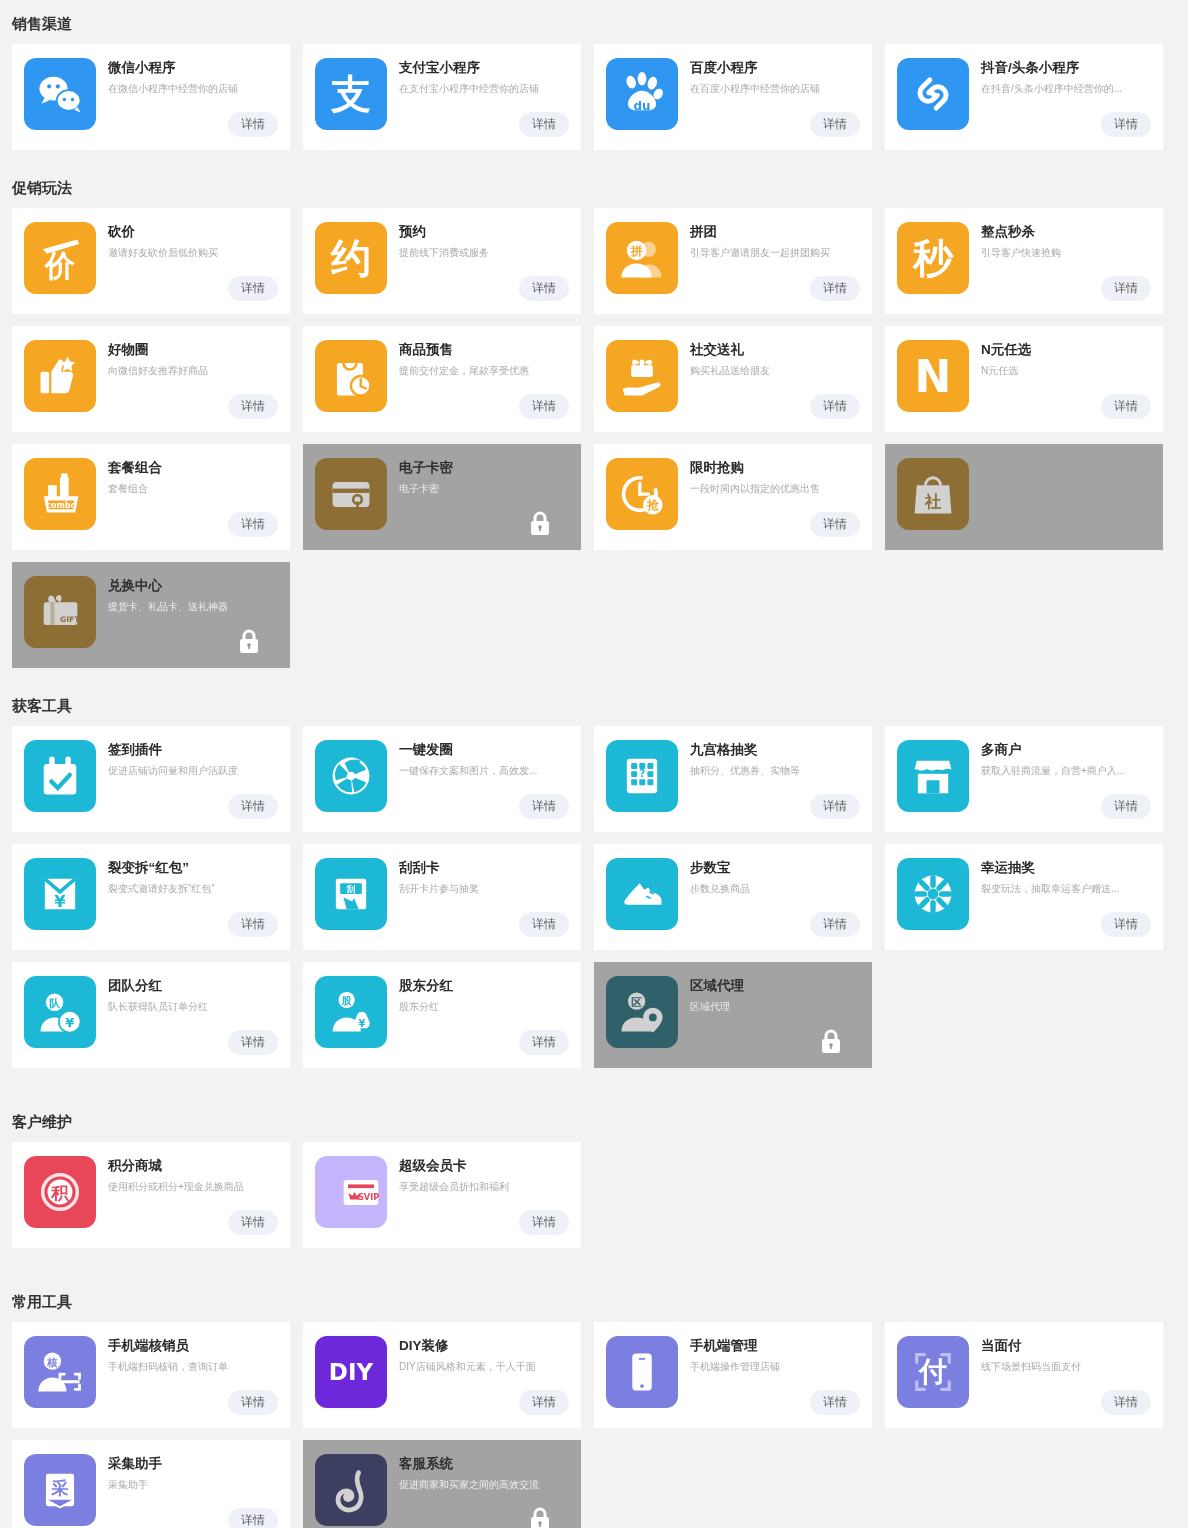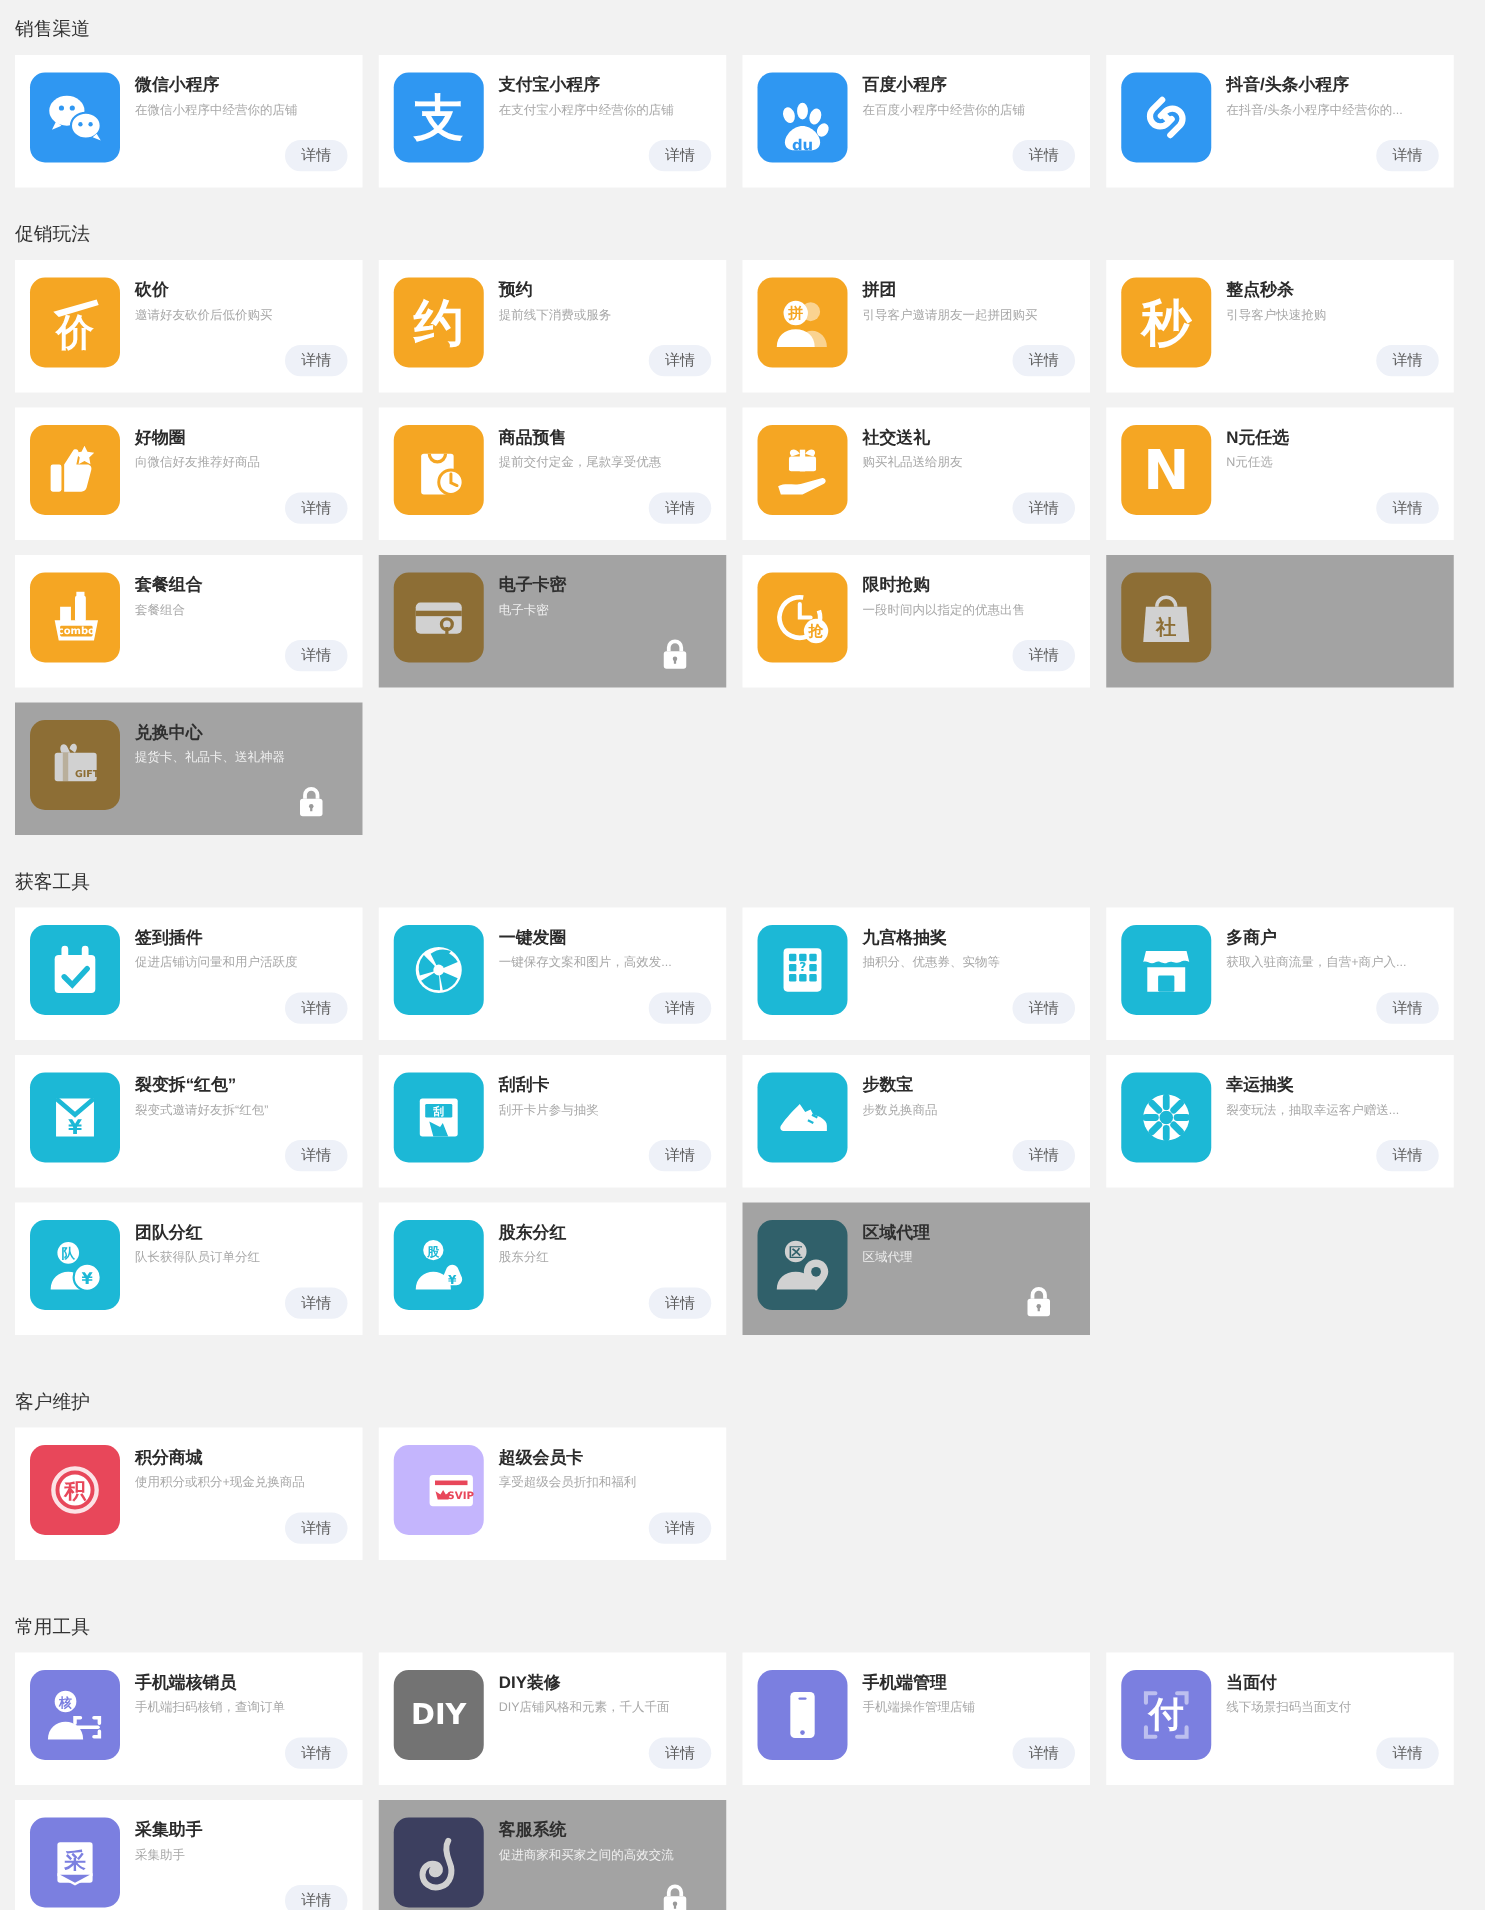--- a/index.html
+++ b/index.html
@@ -7,21 +7,21 @@
     margin: 0; padding: 0;
     width: 1188px; height: 1528px;
     background: #f2f2f2;
     font-family: "Liberation Sans", "DejaVu Sans", sans-serif;
     overflow: hidden;
   }
   .page { width: 1188px; padding: 0 0 0 0; }
   .section-title {
     font-size: 15px;
     color: #333333;
-    font-weight: 400;
+    font-weight: 700;
     padding: 14px 0 10px 12px;
     line-height: 20px;
   }
   .grid {
     display: flex;
     flex-wrap: wrap;
     gap: 12px 13px;
     padding: 0 12px 0 12px;
   }
   .card {
@@ -128,21 +128,21 @@
         <div class="icon-box" style="background: rgb(47, 151, 242);">
           <span class="glyph" style="font-size:40px;">支</span>
         </div>
         <div class="card-body">
           <div class="card-title">支付宝小程序</div>
           <div class="card-desc">在支付宝小程序中经营你的店铺</div>
           <button class="detail-btn">详情</button>
         </div>
       </div>
       <div class="card">
-        <div class="icon-box" style="background: rgb(47, 151, 242); align-items: flex-end;">
+        <div class="icon-box" style="background: rgb(47, 151, 242);">
           <svg viewBox="0 0 48 48" width="52" height="52" aria-hidden="true">
             <ellipse cx="14" cy="13" rx="4.2" ry="6" fill="#ffffff" transform="rotate(-18 14 13)"></ellipse>
         <ellipse cx="24" cy="10" rx="4" ry="6.2" fill="#ffffff"></ellipse>
         <ellipse cx="33.5" cy="14" rx="4.2" ry="6" fill="#ffffff" transform="rotate(18 33.5 14)"></ellipse>
         <ellipse cx="39" cy="24" rx="4" ry="5.2" fill="#ffffff" transform="rotate(30 39 24)"></ellipse>
         <path d="M24 21c7 0 13 7 13 12 0 4-3 6-7 6h-12c-4 0-7-2-7-6 0-5 6-12 13-12z" fill="#ffffff"></path>
         <text x="24" y="39" font-size="11" font-weight="bold" fill="#2f97f2" text-anchor="middle" font-family="DejaVu Sans">du</text>
           </svg>
         </div>
         <div class="card-body">
@@ -610,21 +610,21 @@
             </g>
           </svg>
         </div>
         <div class="card-body">
           <div class="card-title">手机端核销员</div>
           <div class="card-desc">手机端扫码核销，查询订单</div>
           <button class="detail-btn">详情</button>
         </div>
       </div>
       <div class="card">
-        <div class="icon-box" style="background: #737373;">
+        <div class="icon-box" style="background: #6d28d9;">
           <span class="glyph" style="font-size:23px;letter-spacing:0px">DIY</span>
         </div>
         <div class="card-body">
           <div class="card-title">DIY装修</div>
           <div class="card-desc">DIY店铺风格和元素，千人千面</div>
           <button class="detail-btn">详情</button>
         </div>
       </div>
       <div class="card">
         <div class="icon-box" style="background: rgb(123, 127, 224);">

